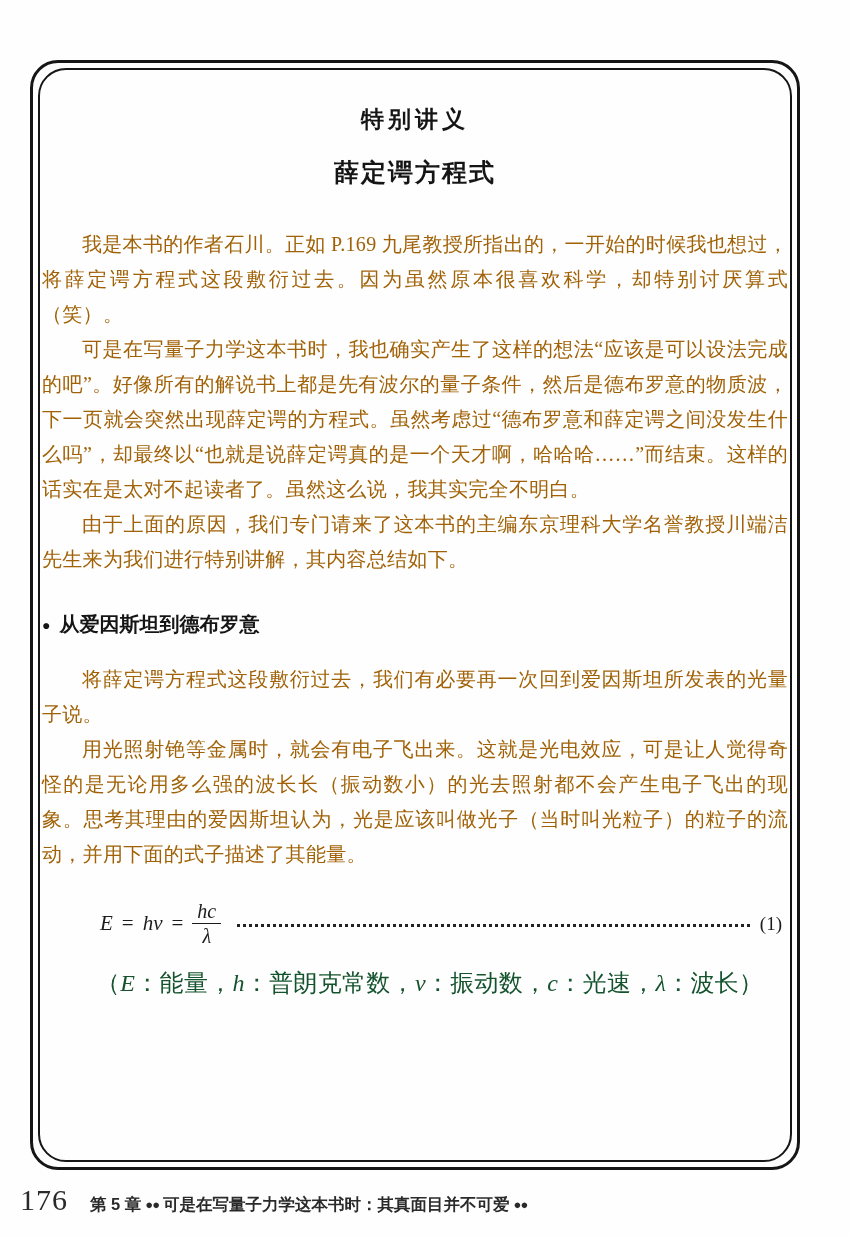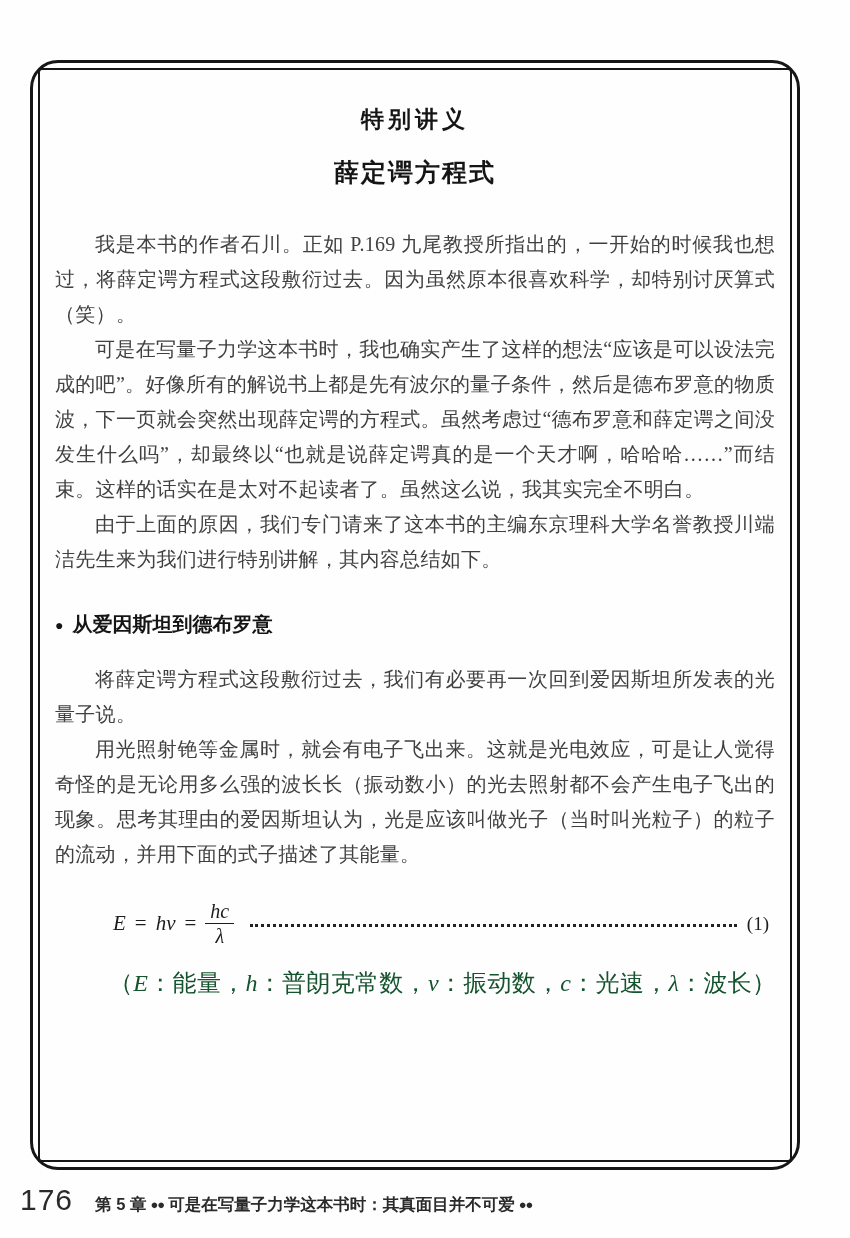--- a/index.html
+++ b/index.html
@@ -27,44 +27,44 @@
     border-radius: 28px;
     box-sizing: border-box;
   }
   .frame-inner {
     position: absolute;
     left: 5px;
     top: 5px;
     right: 5px;
     bottom: 5px;
     border: 2.5px solid #161616;
-    border-radius: 4px;
+    border-radius: 28px;
     box-sizing: border-box;
-    padding: 0 15px;
+    padding: 0 2px;
   }
   
   .title-line {
     text-align: center;
     font-family: "Liberation Sans", "DejaVu Sans", sans-serif;
     font-weight: 700;
     color: #151515;
   }
   .title-1 { margin-top: 34px; font-size: 23px; line-height: 30px; letter-spacing: 4px; }
   .title-2 { margin-top: 20px; font-size: 25px; line-height: 33px; letter-spacing: 1px; }
   .title-3 { margin-top: 22px; font-size: 25px; line-height: 33px; letter-spacing: 2px; }
   
   .body-block { margin-top: 38px; }
   .para {
     margin: 0;
     font-size: 20px;
     line-height: 35px;
     text-align: justify;
     text-indent: 2em;
     letter-spacing: 0.3px;
-    color: #404040;
+    color: #a16207;
   }
   
   .section-heading {
     margin-top: 30px;
     line-height: 35px;
     font-family: "Liberation Sans", "DejaVu Sans", sans-serif;
     font-weight: 700;
     font-size: 20px;
     color: #151515;
     display: flex;
@@ -123,21 +123,21 @@
   
   .footer {
     position: absolute;
     left: 20px;
     top: 1183px;
     width: 790px;
     display: flex;
     align-items: baseline;
   }
   .page-num {
-    font-family: Liberation Sans, sans-serif;
+    font-family: Liberation Serif, serif;
     font-size: 30px;
     color: #2a2a2a;
     letter-spacing: 1px;
   }
   .chapter {
     margin-left: 22px;
     font-family: "Liberation Sans", "DejaVu Sans", sans-serif;
     font-weight: 700;
     font-size: 16.5px;
     color: #2a2a2a;

